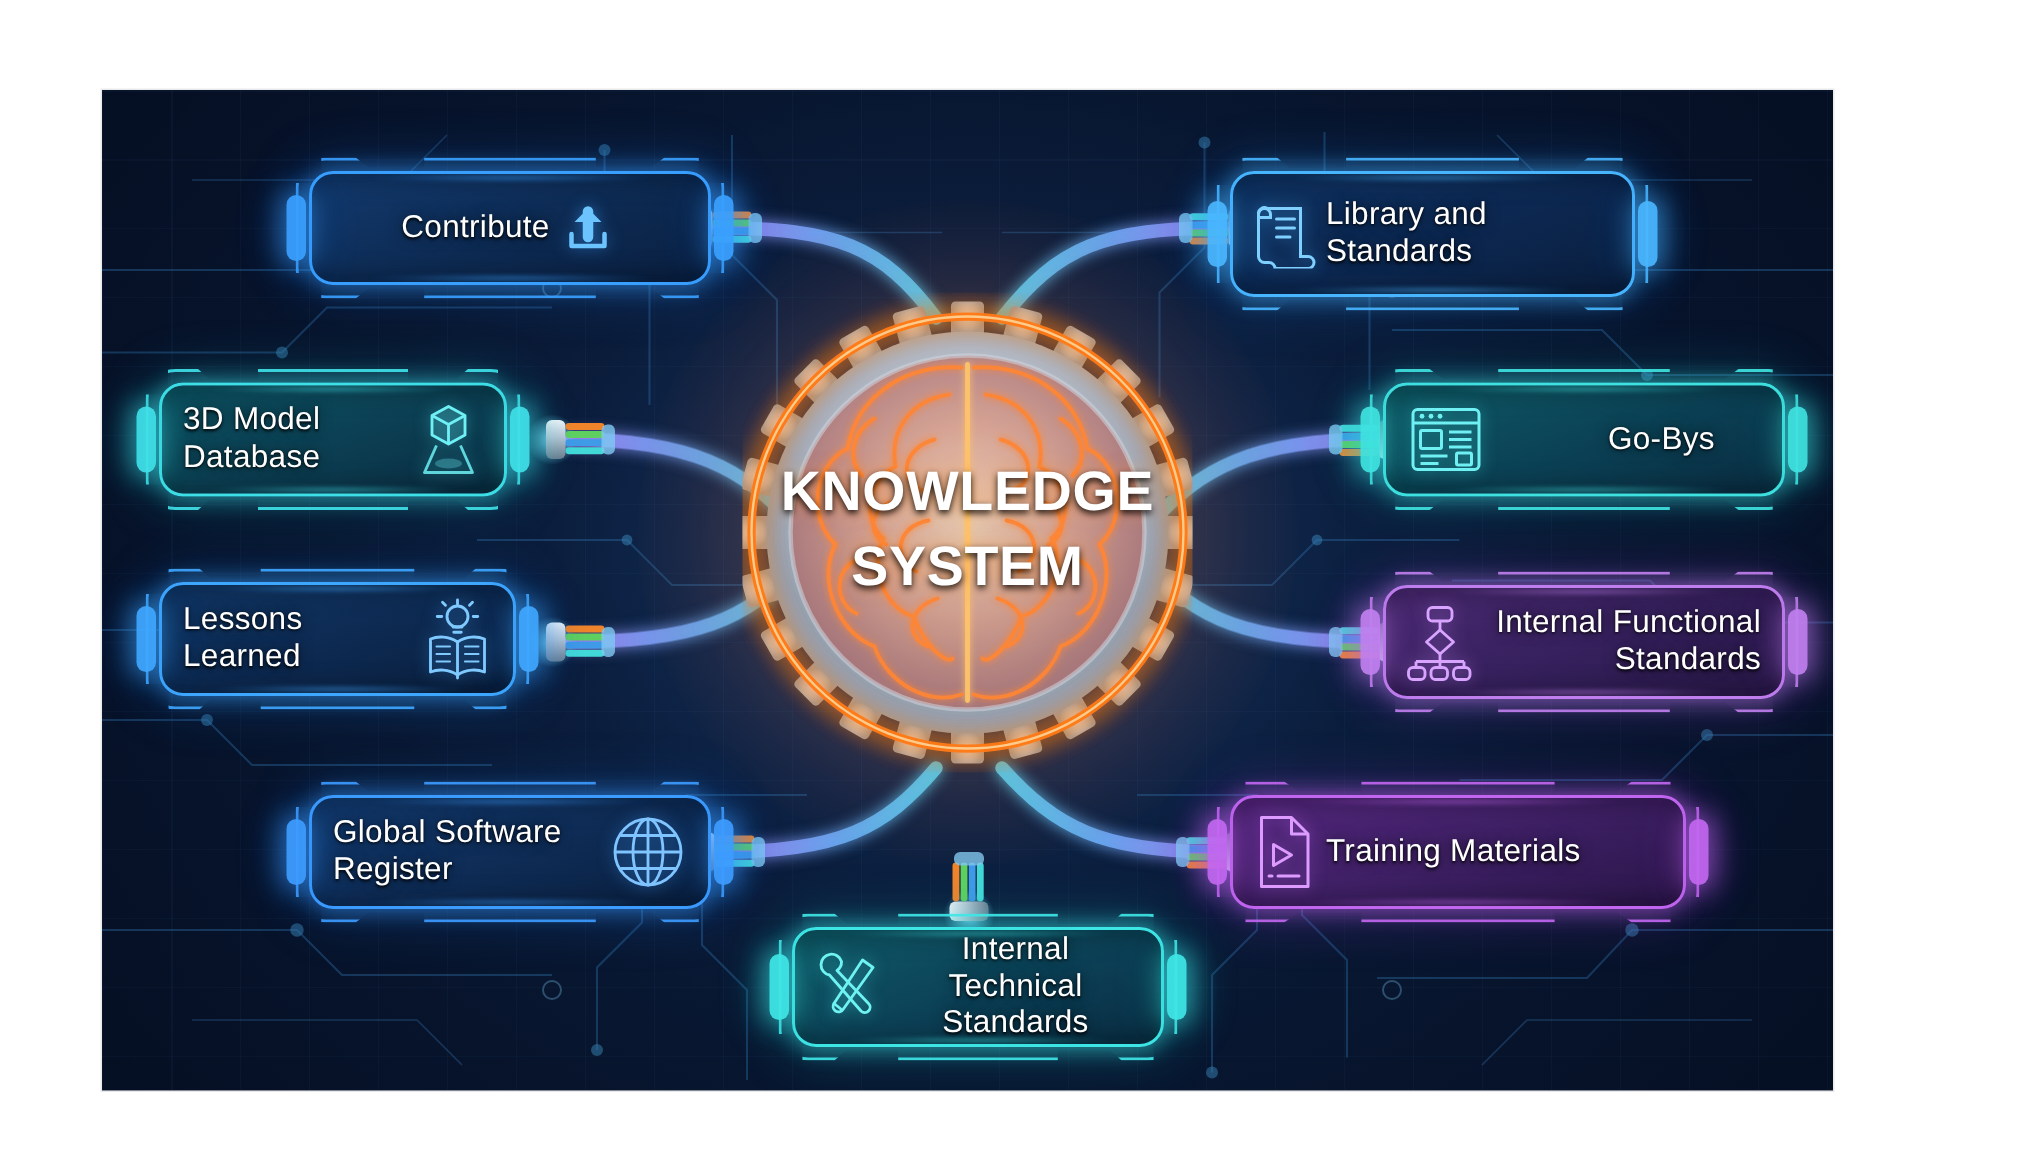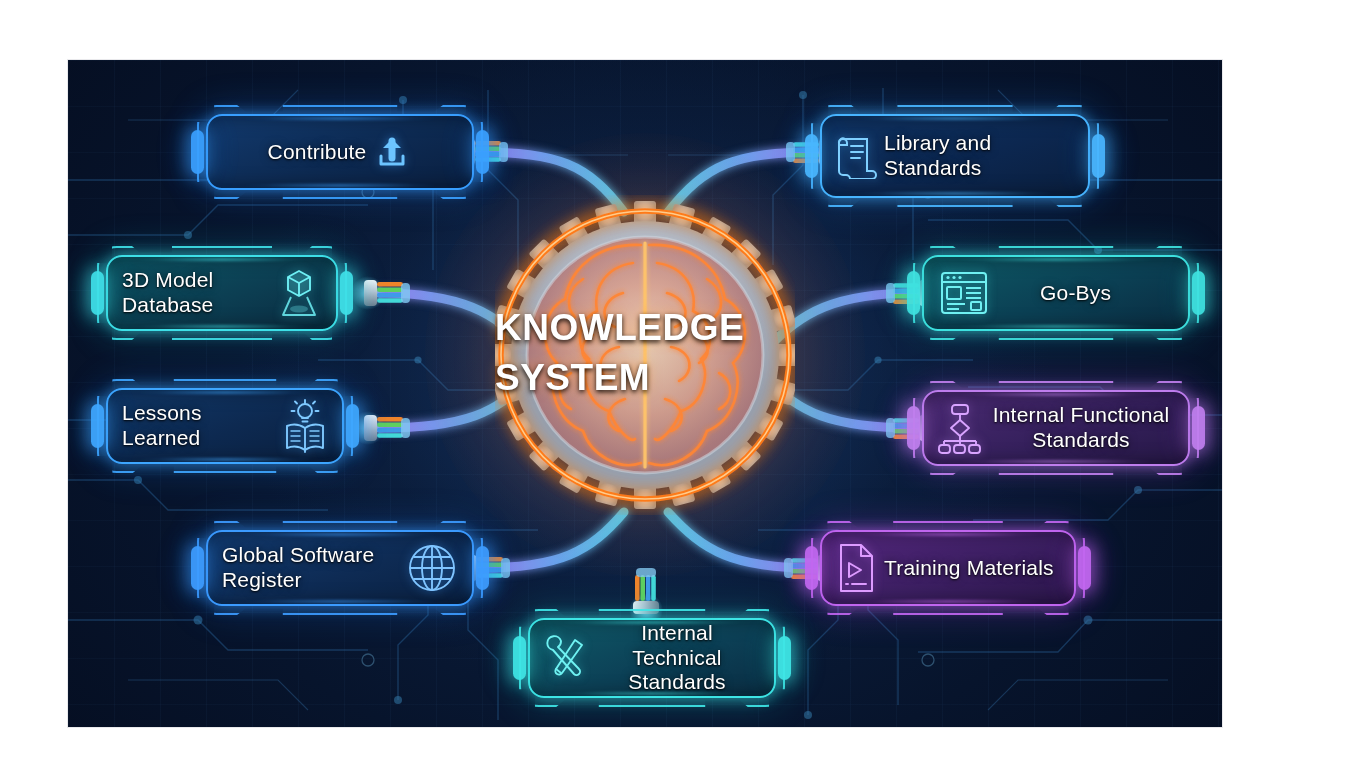--- a/index.html
+++ b/index.html
@@ -73,21 +73,21 @@
   .node .nicon{flex:none;display:flex;align-items:center;justify-content:center;}
   .node .nicon svg{display:block;filter:drop-shadow(0 0 5px var(--glow));}
 
   .node.left-icon .inner{justify-content:flex-start}
   .node.mid .inner{justify-content:center}
 
   
   #hub{position:absolute;left:427px;top:135px;width:300px;height:320px;}
   #hub .hubtxt{
     position:absolute;left:0;right:0;top:50%;transform:translateY(-52%);
-    text-align:left;color:#fff;font-weight:bold;font-size:37px;line-height:1.35;letter-spacing:.5px;
+    text-align:center;color:#fff;font-weight:bold;font-size:37px;line-height:1.35;letter-spacing:.5px;
     text-shadow:0 2px 5px rgba(0,0,0,.92),0 0 13px rgba(255,140,40,.55);z-index:9;
   }
   #hub .halo{
     position:absolute;left:-70px;top:-62px;right:-70px;bottom:-62px;border-radius:50%;
     background:radial-gradient(circle at 50% 50%, rgba(255,150,50,.40) 0%, rgba(255,110,30,.20) 38%, rgba(255,90,20,.06) 60%, rgba(0,0,0,0) 74%);
     pointer-events:none;
   }
 </style>
 </head>
 <body>
@@ -449,21 +449,21 @@
             <path d="M4 13 h44"></path>
             <circle cx="10" cy="8.5" r="1.6" fill="#6ff0f2" stroke="none"></circle>
             <circle cx="16" cy="8.5" r="1.6" fill="#6ff0f2" stroke="none"></circle>
             <circle cx="22" cy="8.5" r="1.6" fill="#6ff0f2" stroke="none"></circle>
             <rect x="9" y="18" width="14" height="12" rx="1"></rect>
             <path d="M28 19 h15 M28 24 h15 M28 29 h15"></path>
             <path d="M9 35 h18 M9 40 h12"></path>
             <rect x="33" y="33" width="10" height="8" rx="1"></rect>
           </svg>
         </span>
-        <span class="label" style="margin-left:44px">Go-Bys</span>
+        <span class="label" style="margin-left:76px">Go-Bys</span>
       </div>
     </div>
 
     <div class="node left-icon" style="left:854px;top:330px;width:268px;height:76px;--bc:#c07fee;--glow:rgba(192,127,238,.55);--glow2:rgba(140,70,200,.3);--bg:linear-gradient(160deg,#4a2a72 0%,#35205c 55%,#261846 100%)">
       <div class="plate"></div>
       <div class="frame"></div>
       <div class="cap l"></div>
       <div class="cap r"></div>
       <div class="streak t"></div>
       <div class="streak b"></div>
@@ -472,26 +472,26 @@
           <svg width="44" height="52" viewBox="0 0 44 52" fill="none" stroke="#d9a4ff" stroke-width="1.9" stroke-linejoin="round">
             <rect x="14" y="3" width="16" height="9" rx="3"></rect>
             <path d="M22 12 v6"></path>
             <path d="M22 18 l9 8 l-9 8 l-9 -8z"></path>
             <path d="M22 34 v5 M6 39 h32 M6 39 v5 M22 39 v5 M38 39 v5"></path>
             <rect x="1" y="43" width="11" height="8" rx="3"></rect>
             <rect x="16" y="43" width="11" height="8" rx="3"></rect>
             <rect x="31" y="43" width="11" height="8" rx="3"></rect>
           </svg>
         </span>
-        <span class="label" style="text-align:center;flex:1">Internal Functional
+        <span class="label" style="text-align:right;flex:1">Internal Functional
 Standards</span>
       </div>
     </div>
 
-    <div class="node left-icon" style="left:752px;top:470px;width:256px;height:76px;--bc:#c267f0;--glow:rgba(194,103,240,.55);--glow2:rgba(140,55,200,.3);--bg:linear-gradient(160deg,#54277e 0%,#3c1f62 55%,#2a1649 100%)">
+    <div class="node left-icon" style="left:752px;top:470px;width:304px;height:76px;--bc:#c267f0;--glow:rgba(194,103,240,.55);--glow2:rgba(140,55,200,.3);--bg:linear-gradient(160deg,#54277e 0%,#3c1f62 55%,#2a1649 100%)">
       <div class="plate"></div>
       <div class="frame"></div>
       <div class="cap l"></div>
       <div class="cap r"></div>
       <div class="streak t"></div>
       <div class="streak b"></div>
       <div class="inner">
         <span class="nicon">
           <svg width="42" height="52" viewBox="0 0 42 52" fill="none" stroke="#dd9bff" stroke-width="2" stroke-linejoin="round">
             <path d="M5 3 h20 l11 11 v35 H5z"></path>

